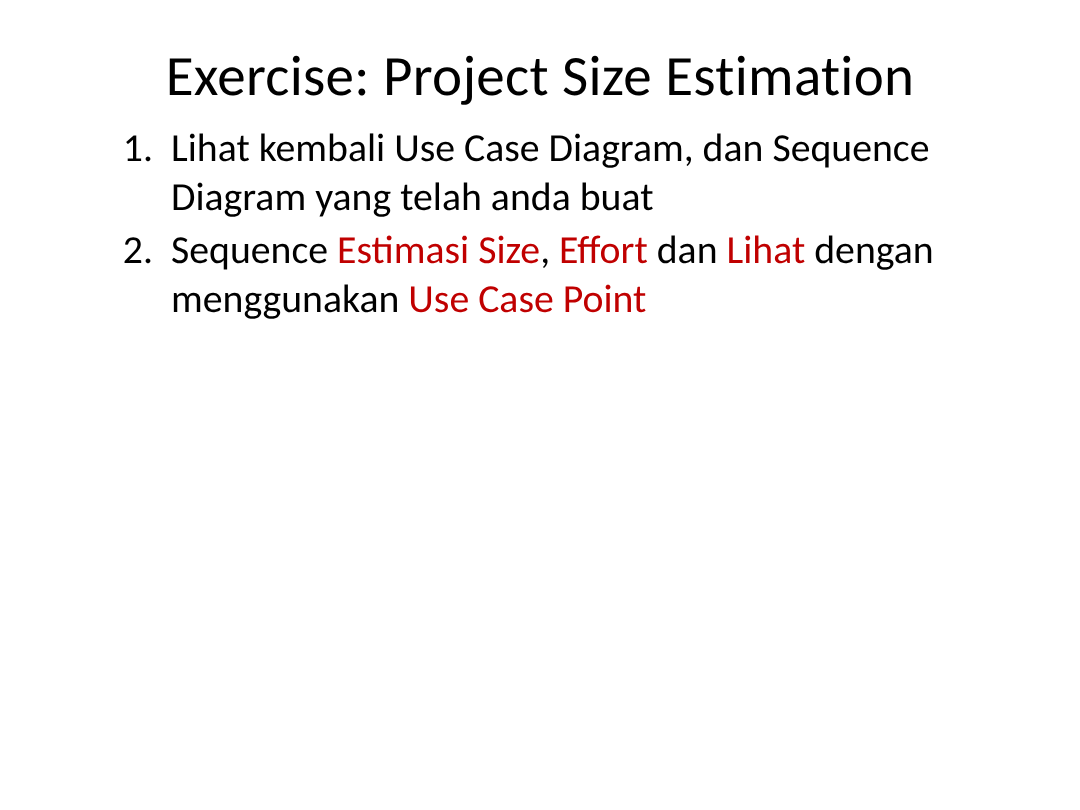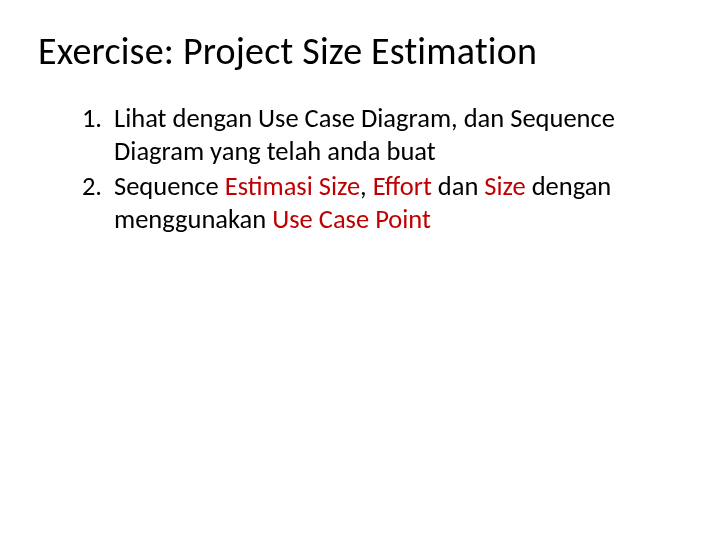--- a/index.html
+++ b/index.html
@@ -11,21 +11,22 @@
       width: 720px;
       height: 540px;
       background: #ffffff;
       font-family: Calibri, 'Segoe UI', Arial, sans-serif;
       color: #000000;
       padding: 28px 38px 0 38px;
     }
     .title {
       font-size: 38px;
       font-weight: 400;
-      margin-bottom: 28px;
+      text-align: center;
+      margin-bottom: 9px;
       letter-spacing: 0.2px;
     }
     .list {
       list-style-position: outside;
       padding-left: 70px;
       font-size: 26.5px;
       line-height: 1.25;
     }
     .list li {
       padding-left: 6px;
@@ -35,18 +36,18 @@
       color: #c00000;
     }
   </style>
 </head>
 <body>
 
 <h1 class="title">Exercise: Project Size Estimation</h1>
 
 <ol class="list">
   <li>
-    <span>Lihat dengan Use Case Diagram, dan Sequence Diagram yang telah anda buat</span>
+    <span>Lihat kembali Use Case Diagram, dan Sequence Diagram yang telah anda buat</span>
   </li>
   <li>
-    <span>Sequence </span><span class="hl">Estimasi Size</span><span>, </span><span class="hl">Effort </span><span>dan </span><span class="hl">Size </span><span>dengan menggunakan </span><span class="hl">Use Case Point</span>
+    <span>Sequence </span><span class="hl">Estimasi Size</span><span>, </span><span class="hl">Effort </span><span>dan </span><span class="hl">Lihat </span><span>dengan menggunakan </span><span class="hl">Use Case Point</span>
   </li>
 </ol>
 
 </body></html>

